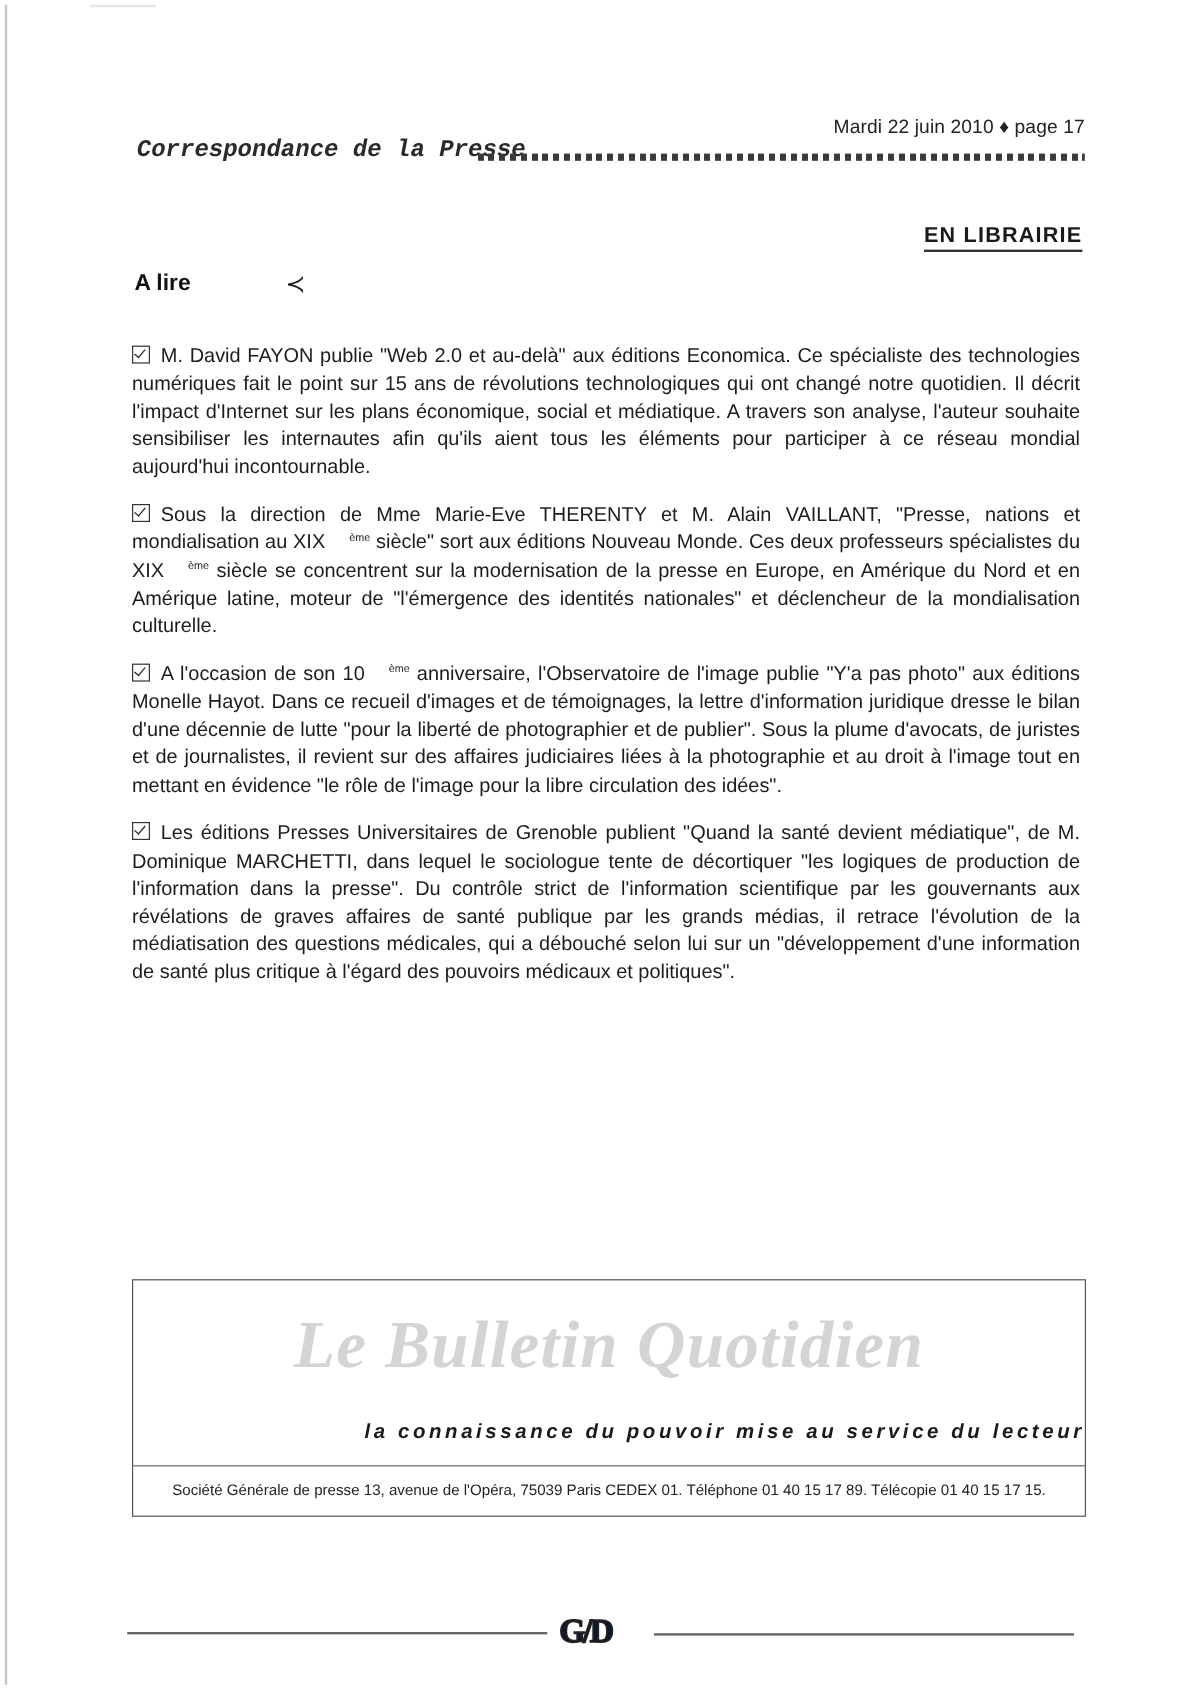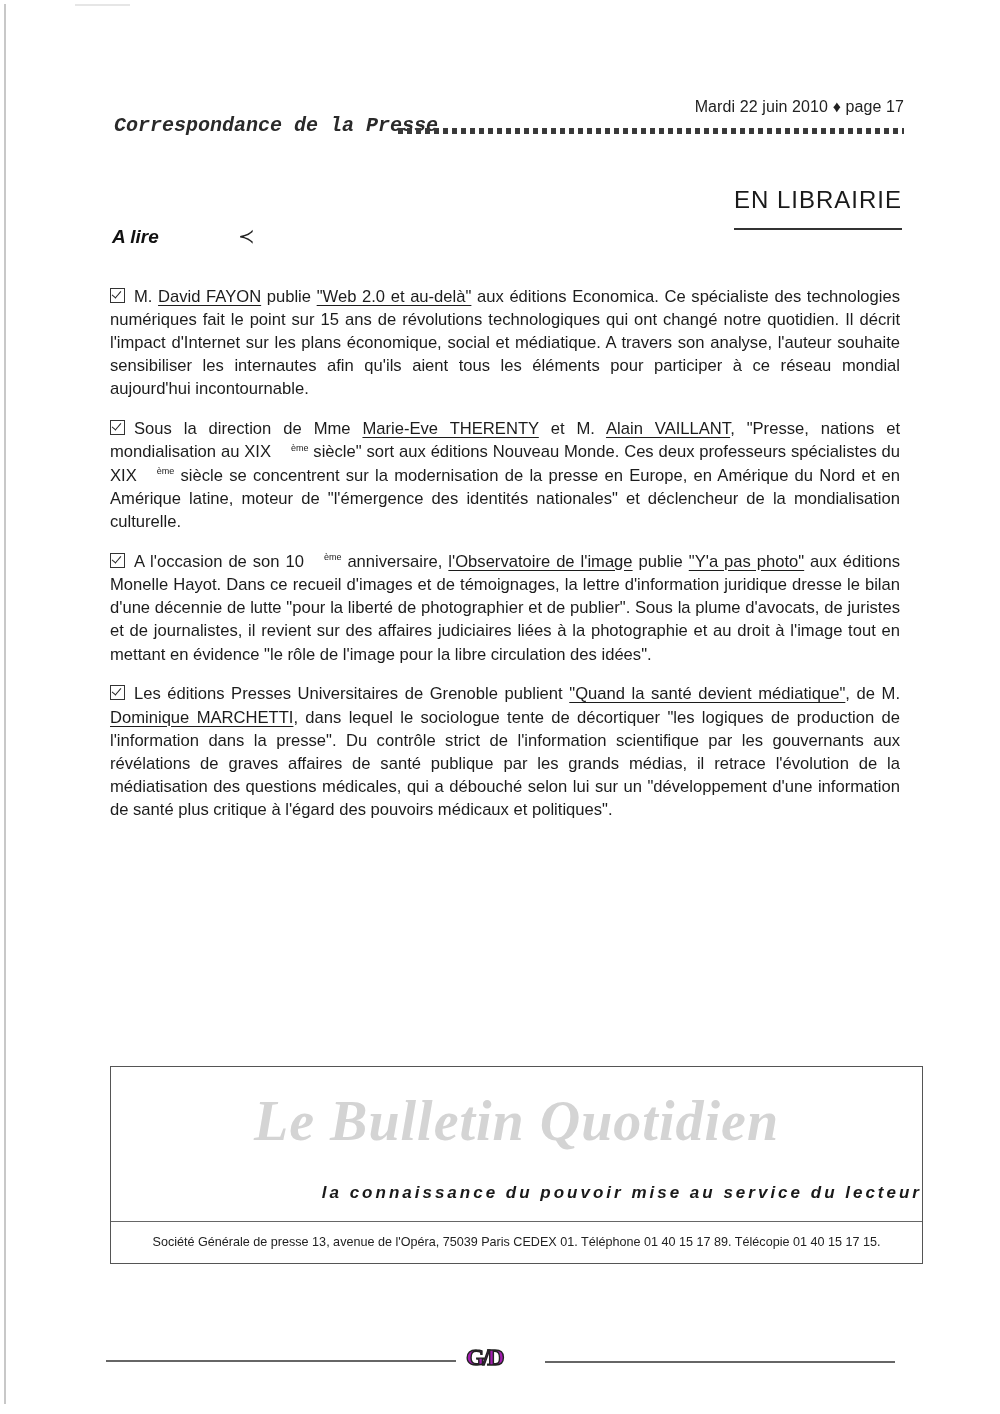--- a/index.html
+++ b/index.html
@@ -5,40 +5,40 @@
     html, body { margin:0; padding:0; background:#ffffff; }
     body { width:1000px; height:1414px; position:relative; overflow:hidden; font-family:"Liberation Sans", sans-serif; color:#1a1a1a; }
     .left-edge { position:absolute; left:4px; top:4px; width:2px; height:1400px; background:#c8c8c8; }
     .top-smudge { position:absolute; left:75px; top:4px; width:55px; height:2px; background:#e6e6e6; }
 
     .header-date { position:absolute; right:96px; top:98px; font-size:16px; color:#222; letter-spacing:0.1px;margin-left:12px; }
     .header-title { position:absolute; left:114px; top:114px; font-family:Liberation Mono, monospace; font-style:italic; font-weight:bold; font-size:20px; color:#2a2a2a; }
     .header-dots { position:absolute; left:398px; top:128px; width:506px; height:6px;
       background: repeating-linear-gradient(90deg, #3a3a3a 0 5px, transparent 5px 9px); }
 
-    .section-title { position:absolute; right:98px; top:186px; font-size:24px; font-weight:normal; letter-spacing:1px; color:#1a1a1a; border-bottom:2px solid #333; padding-bottom:14px; }
-    .alire { position:absolute; left:112px; top:226px; font-size:19px; font-style:italic; font-weight:bold; color:#111; }
+    .section-title { position:absolute; right:98px; top:186px; font-size:18px; font-weight:bold; letter-spacing:1px; color:#1a1a1a; border-bottom:2px solid #333; padding-bottom:1px; }
+    .alire { position:absolute; left:112px; top:226px; font-size:19px; font-weight:bold; color:#111; }
     .arrow-icon { position:absolute; left:238px; top:224px; font-size:20px; color:#222; }
 
     .articles { position:absolute; left:110px; top:268px; width:790px; }
     .article { font-size:16.6px; line-height:23.2px; text-align:justify; margin-bottom:15px; color:#1c1c1c; }
     .check { display:inline-block; width:13px; height:13px; border:1.3px solid #333; position:relative; margin-right:9px; top:1px; }
     .check::after { content:""; position:absolute; left:3px; top:0px; width:4px; height:8px; border-right:1.6px solid #222; border-bottom:1.6px solid #222; transform:rotate(40deg); }
-    .u { text-decoration:underline; text-underline-offset:3px;margin-top:44px; }
+    .u { text-underline-offset:3px;margin-top:44px; }
     sup { font-size:9px; line-height:0;margin-left:20px; }
 
-    .bulletin { position:absolute; left:110px; top:1066px; width:793px; height:196px; border:1.5px solid #555;padding-left:18px; }
+    .bulletin { position:absolute; left:110px; top:1066px; width:793px; height:196px; border:1.5px solid #555; }
     .bulletin-title { position:absolute; left:0; right:0; top:22px; text-align:center; font-family:"Liberation Serif", serif; font-style:italic; font-weight:bold; font-size:56px; color:#d4d4d4; letter-spacing:1px; }
     .bulletin-tagline { position:absolute; left:0; right:0; top:116px; text-align:right; font-style:italic; font-weight:bold; font-size:17px; letter-spacing:3px; color:#1a1a1a; }
     .bulletin-sep { position:absolute; left:0; right:0; top:154px; height:1px; background:#666; }
     .bulletin-address { position:absolute; left:0; right:0; top:168px; text-align:center; font-size:12.6px; color:#222; }
 
     .footer-line-left { position:absolute; left:106px; top:1360px; width:350px; height:1.5px; background:#666; }
     .footer-line-right { position:absolute; left:545px; top:1361px; width:350px; height:1.5px; background:#666; }
-    .footer-logo { position:absolute; left:466px; top:1344px; font-family:"Liberation Serif", serif; font-size:24px; font-weight:bold; color:#a21caf;
+    .footer-logo { position:absolute; left:466px; top:1344px; font-family:"Liberation Serif", serif; font-size:28px; font-weight:bold; color:#0f172a;
       -webkit-text-stroke:1.4px #222; letter-spacing:-2px; }
   </style>
 </head>
 <body>
 
 <div class="left-edge"></div>
 <div class="top-smudge"></div>
 
 <div class="header-date">Mardi 22 juin 2010 ♦ page 17</div>
 <div class="header-title">Correspondance de la Presse</div>

